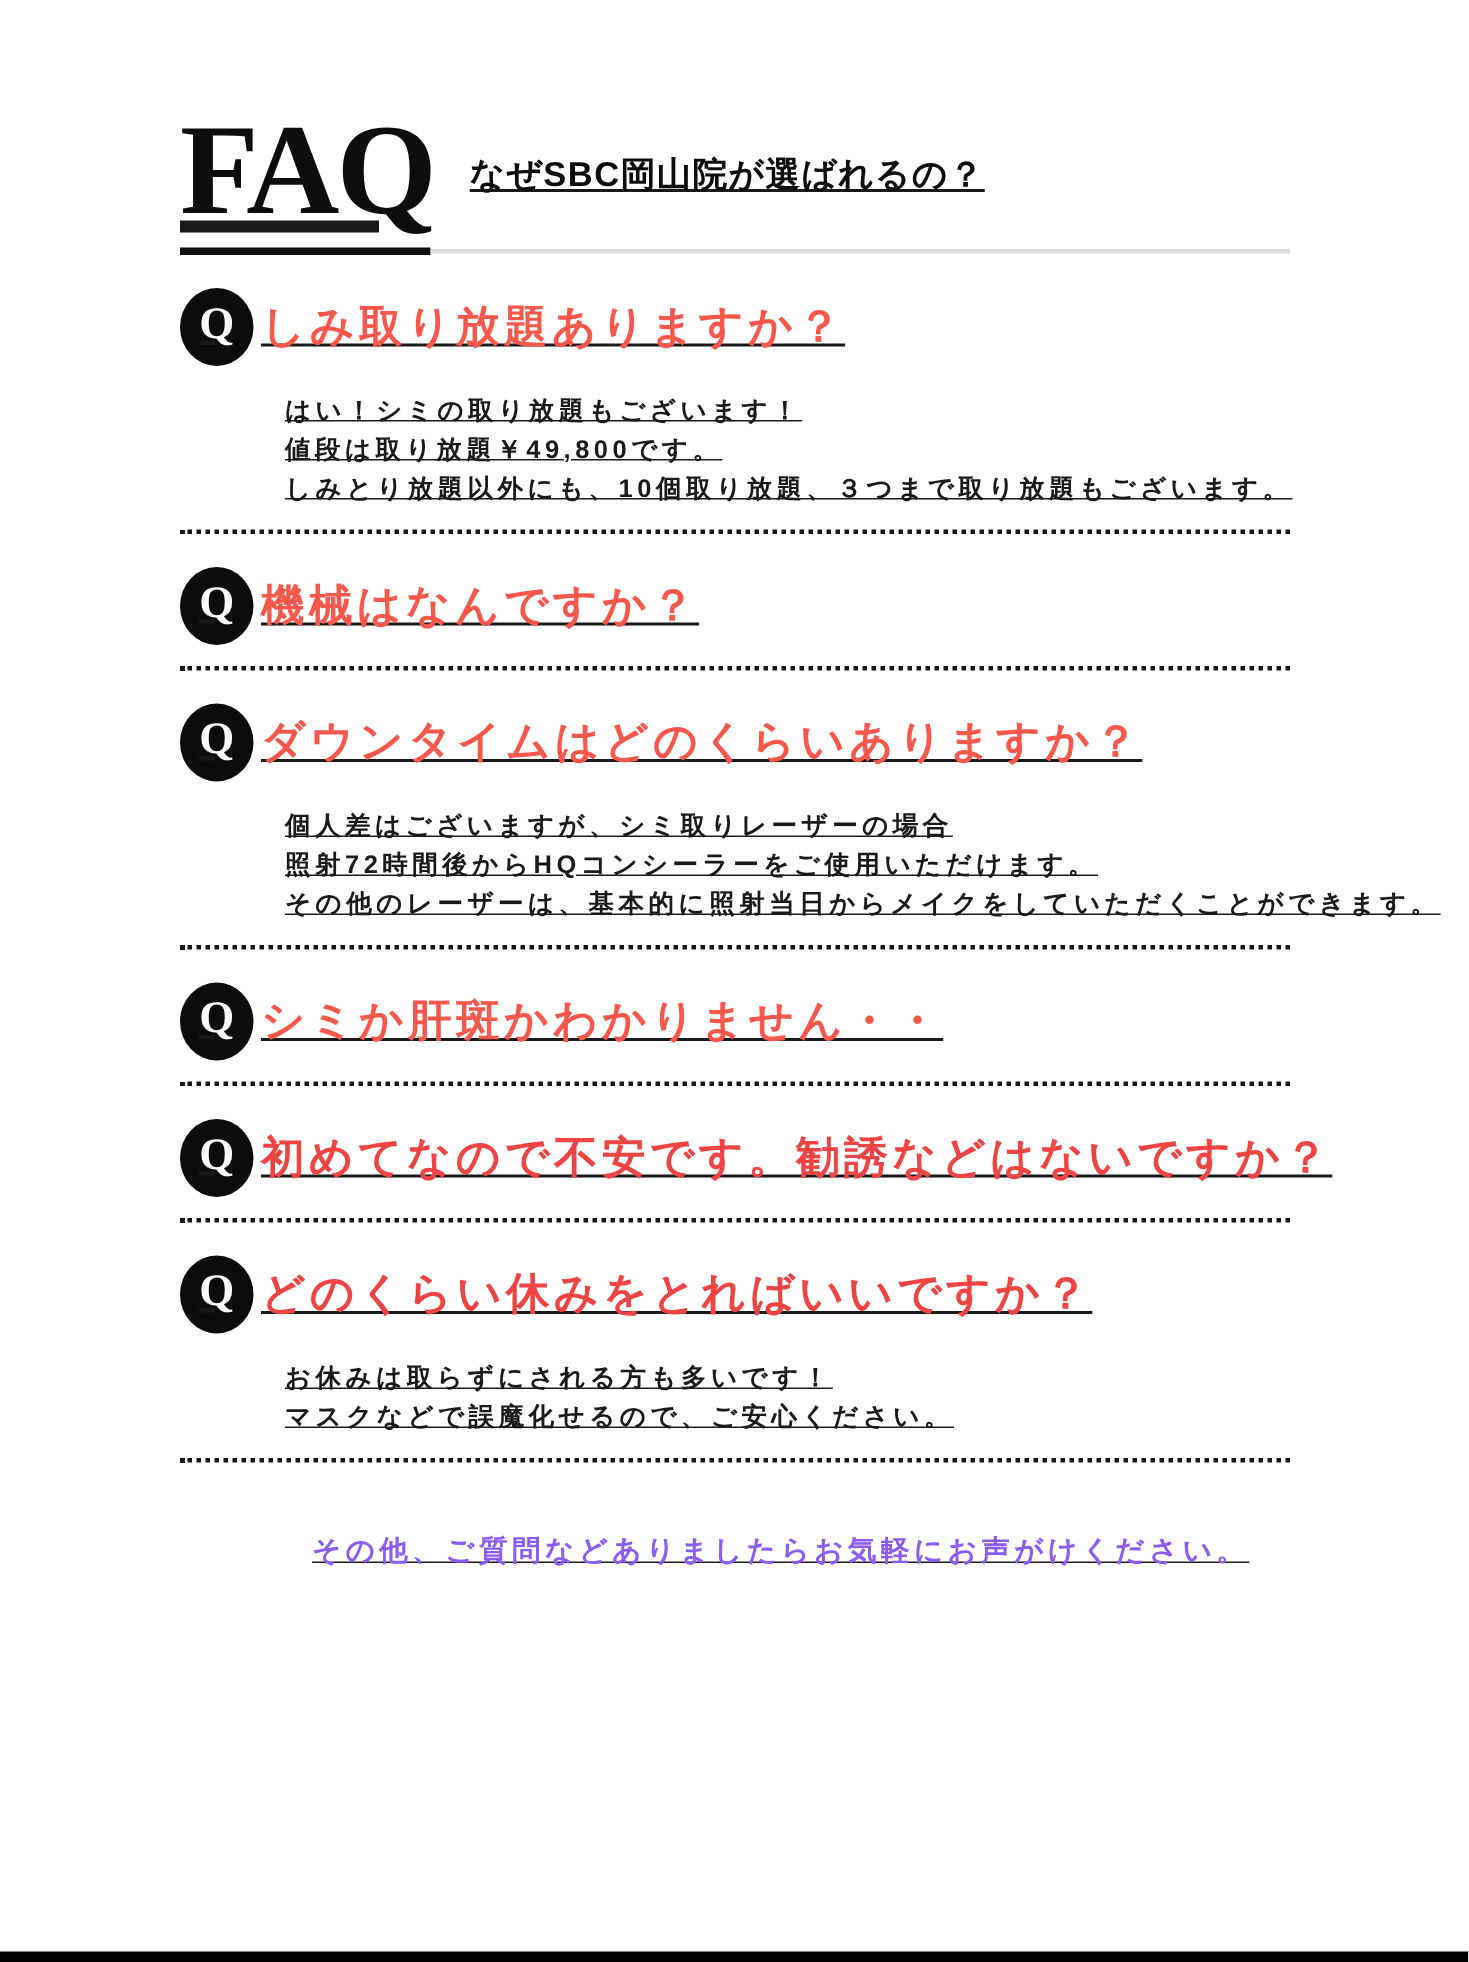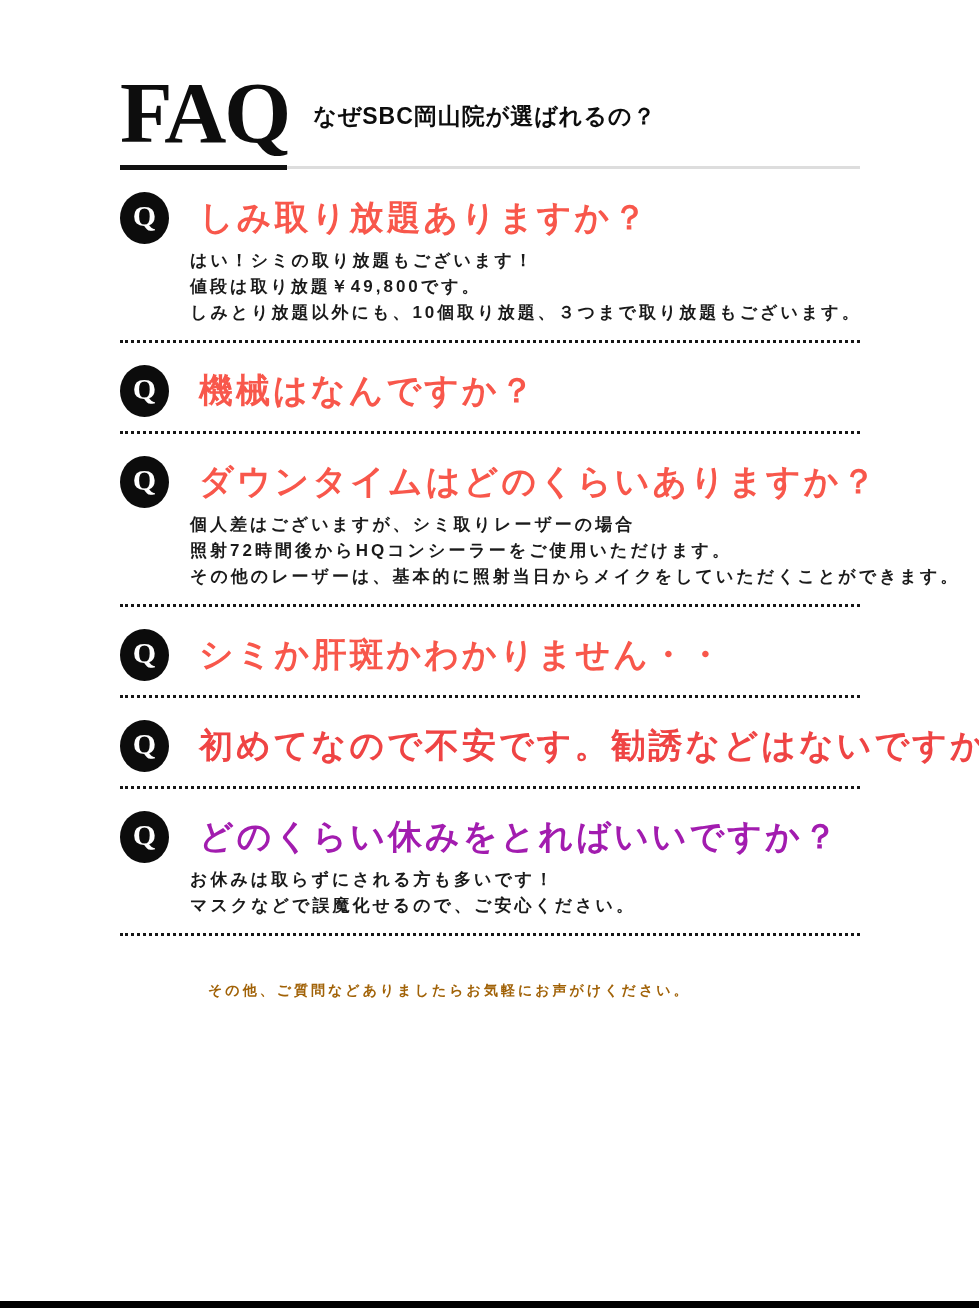--- a/index.html
+++ b/index.html
@@ -4,20 +4,21 @@
 <style>
   * { margin:0; padding:0; box-sizing:border-box; }
   html,body { background:#ffffff; }
   .page {
     position:relative;
     width:979px; height:1308px;
     background:#ffffff;
     overflow:hidden;
     font-family:"Liberation Sans", sans-serif;
     color:#1a1a1a;
+    text-decoration:underline;
   }
   .content { padding:73px 0 0 120px; }
 
   
   .header-row { display:flex; align-items:center; }
   .faq-logo {
     font-family:"Liberation Serif", serif;
     font-weight:bold;
     font-size:86px;
     line-height:0.95;
@@ -46,51 +47,51 @@
     border-radius:50%;
     background:#0c0c0c;
     color:#ffffff;
     font-family:"Liberation Serif", serif;
     font-weight:bold;
     font-size:30px;
     display:flex; align-items:center; justify-content:center;
     padding-bottom:3px;
   }
   .q-text {
-    margin-left:30px;
-    font-size:34px;
+    margin-left:5px;
+    font-size:29px;
     font-weight:bold;
     letter-spacing:3px;
     white-space:nowrap;
   }
   .answers {
     margin-left:70px;
-    margin-top:4px;
+    margin-top:17px;
     font-size:17px;
     font-weight:600;
     line-height:26px;
     letter-spacing:3px;
     color:#1a1a1a;
     white-space:nowrap;
   }
   .divider {
     width:740px;
     border:none;
     border-top:3px dotted #161616;
     margin:14px 0 0 0;
     height:0;
   }
 
   
   .footer-note {
     margin:46px 0 0 88px;
-    font-size:14px;
+    font-size:19px;
     font-weight:600;
     letter-spacing:3px;
-    color:#a16207;
+    color:#8b5cf6;
     white-space:nowrap;
   }
   .bottom-bar {
     position:absolute; left:0; bottom:0;
     width:100%; height:7px;
     background:#000000;
   }
 </style>
 </head>
 <body>
@@ -155,21 +156,21 @@
       <div class="q-row">
         <div class="q-icon">Q</div>
         <h2 class="q-text" style="color:#ef4444">初めてなので不安です。勧誘などはないですか？</h2>
       </div>
       <hr class="divider">
     </section>
 
     <section class="faq-item">
       <div class="q-row">
         <div class="q-icon">Q</div>
-        <h2 class="q-text" style="color:#a21caf">どのくらい休みをとればいいですか？</h2>
+        <h2 class="q-text" style="color:#ef4444">どのくらい休みをとればいいですか？</h2>
       </div>
       <div class="answers">
         <div>お休みは取らずにされる方も多いです！</div>
         <div>マスクなどで誤魔化せるので、ご安心ください。</div>
       </div>
       <hr class="divider">
     </section>
 
     <p class="footer-note">その他、ご質問などありましたらお気軽にお声がけください。</p>
   </div>

